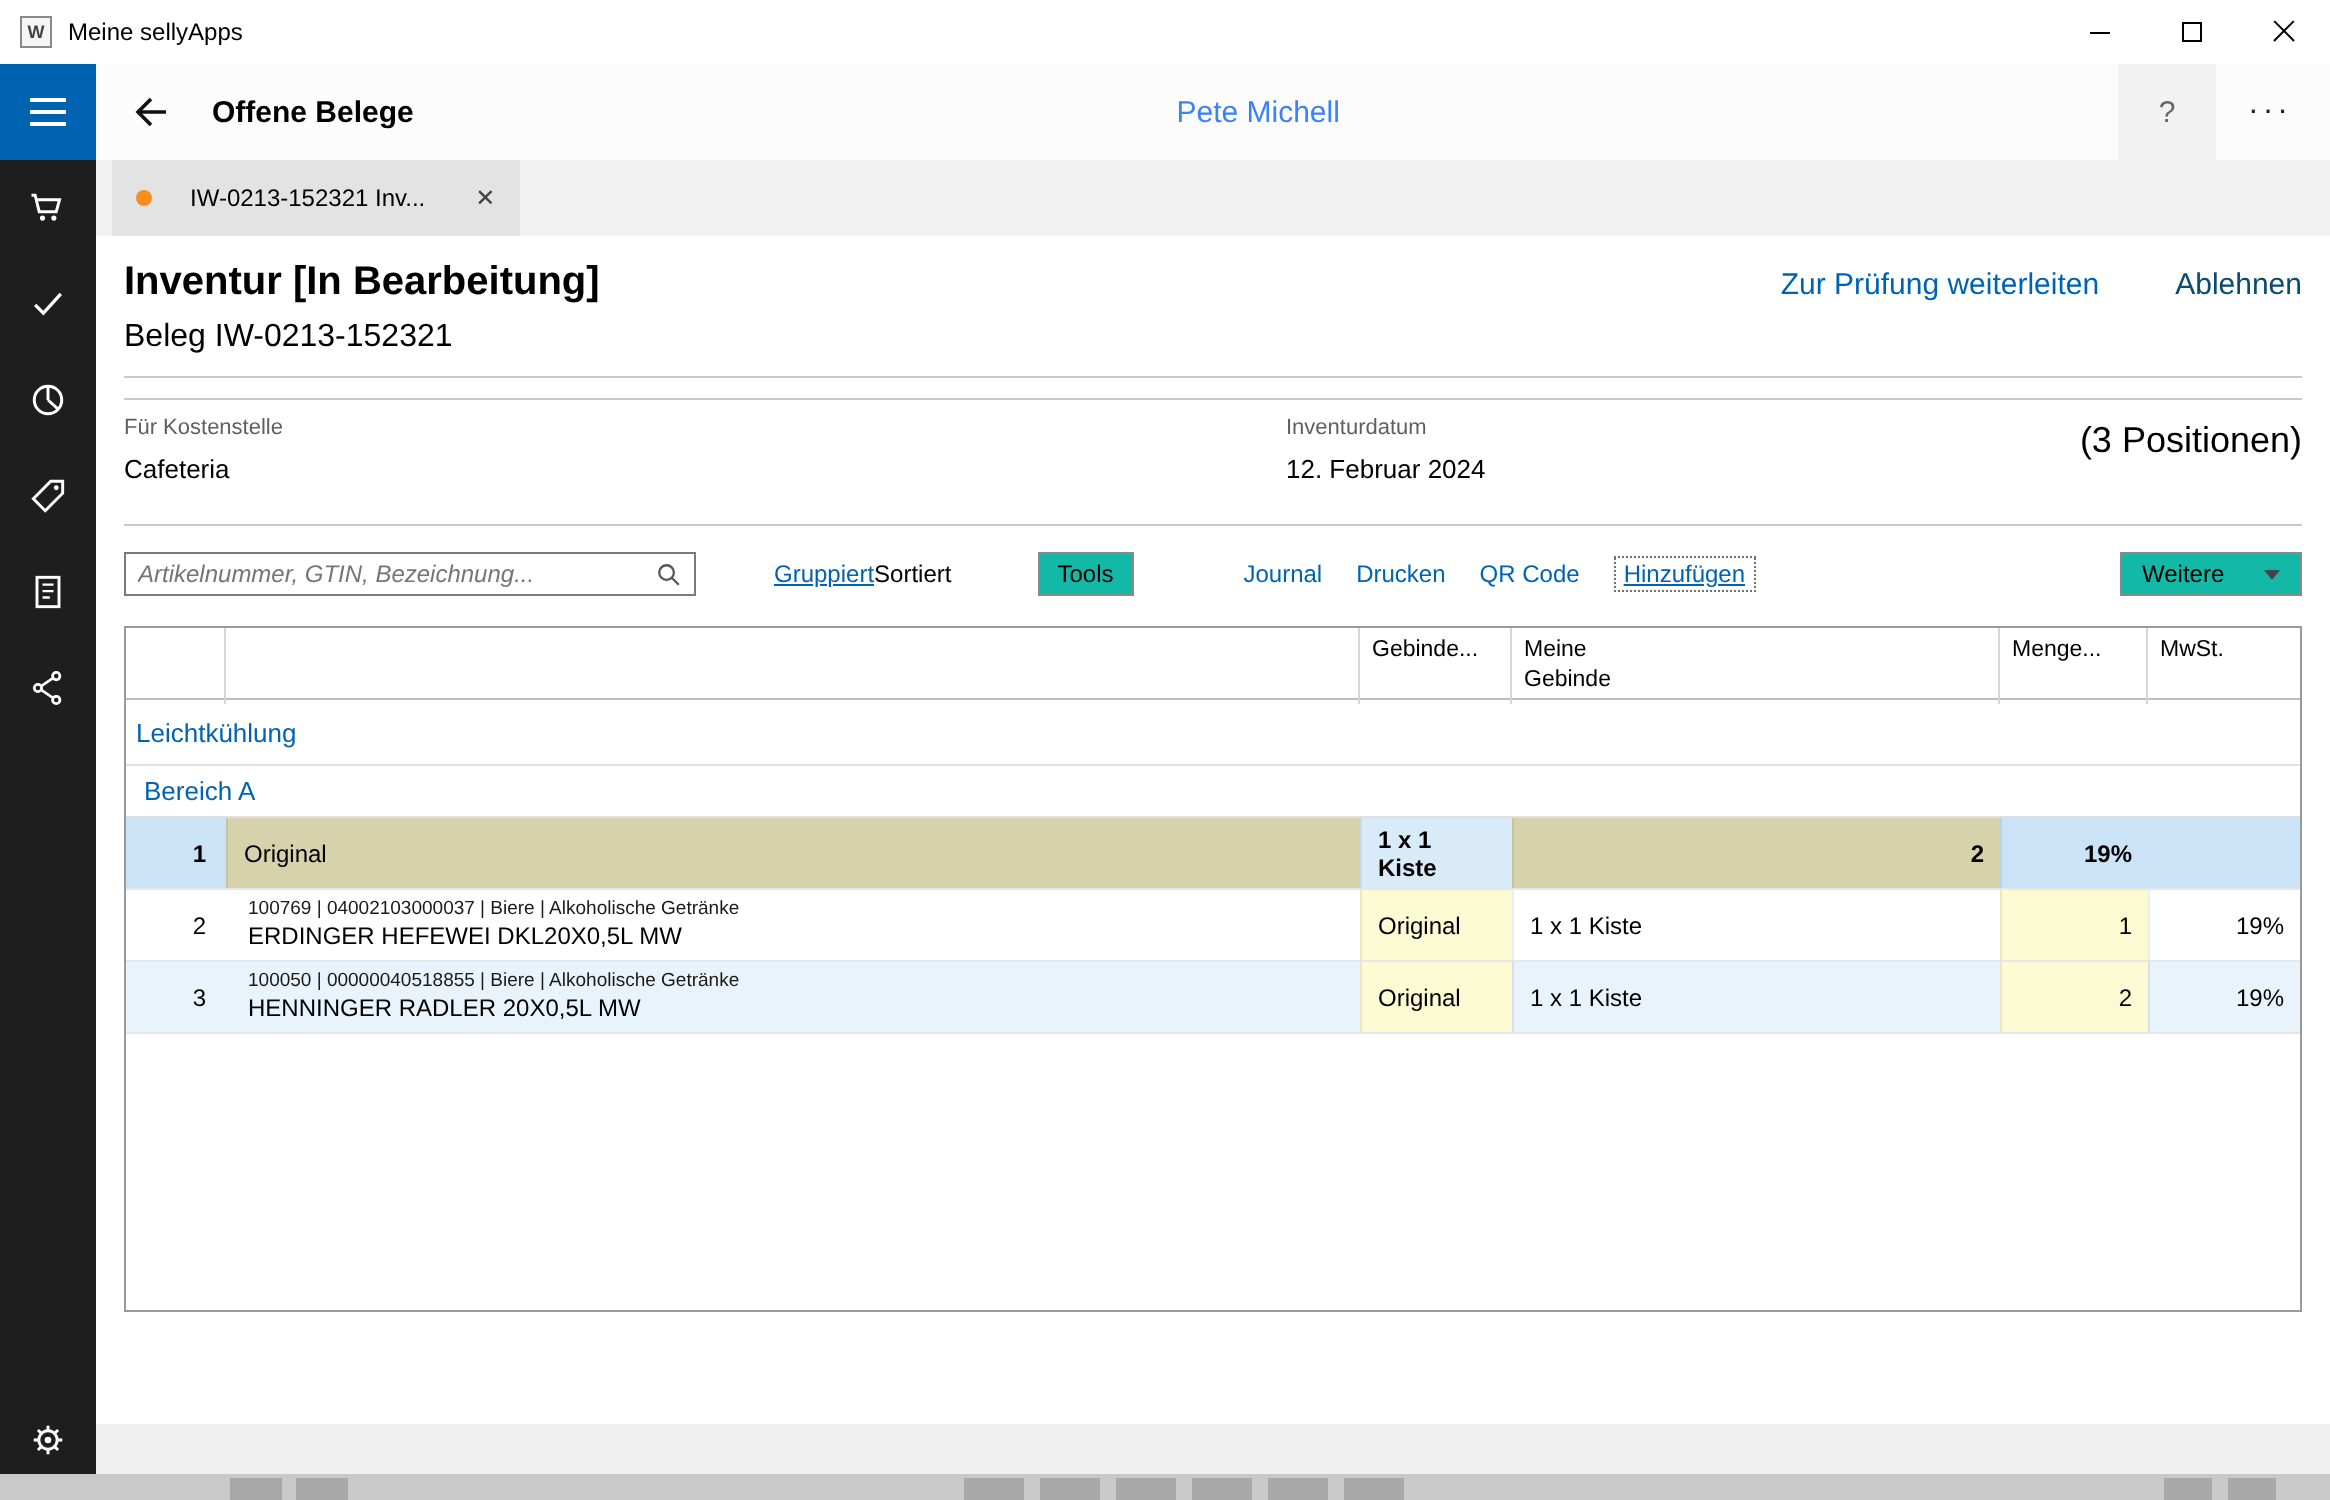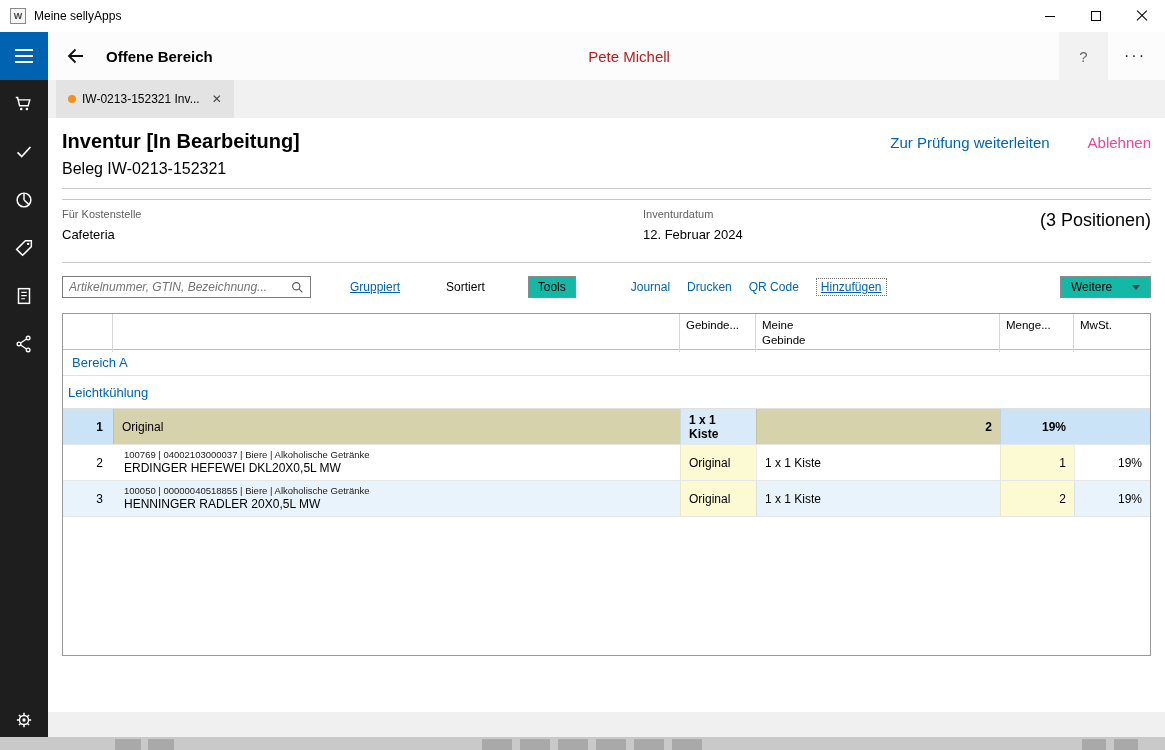--- a/index.html
+++ b/index.html
@@ -19,67 +19,67 @@
   .close-glyph:before, .close-glyph:after { content:""; position:absolute; left:-1px; top:5px; width:14px; height:1.2px; background:#000; }
   .close-glyph:before { transform:rotate(45deg); }
   .close-glyph:after { transform:rotate(-45deg); }
 
   
   .appbar { height:48px; background:#fcfcfc; display:flex; align-items:center; position:relative; }
   .hamburger { width:48px; height:48px; background:#0063b1; display:flex; flex-direction:column; align-items:center; justify-content:center; gap:4px; }
   .hamburger span { display:block; width:18px; height:2px; background:#fff; }
   .back-btn { margin-left:12px; width:32px; display:flex; align-items:center; justify-content:center; }
   .page-title { font-size:15px; font-weight:bold; margin-left:14px; }
-  .user-name { position:absolute; left:54%; transform:translateX(-50%); color:#b91c1c; font-size:15px; }
+  .user-name { position:absolute; left:54%; transform:translateX(-50%); color:#3b82f6; font-size:15px; }
   .help-btn { position:absolute; right:57px; top:0; width:49px; height:48px; background:#f2f2f2; display:flex;
               align-items:center; justify-content:center; font-size:15px; color:#666; }
   .more-btn { position:absolute; right:8px; top:0; width:44px; height:48px; display:flex; align-items:center;
               justify-content:center; font-size:16px; letter-spacing:2px; color:#222; }
 
   
   .body { display:flex; height:657px; }
   .sidebar { width:48px; background:#1e1e1e; display:flex; flex-direction:column; align-items:center; }
   .side-slot { width:48px; height:48px; display:flex; align-items:center; justify-content:center; }
   .side-spacer { flex:1; }
   .side-bottom { width:48px; height:34px; display:flex; align-items:center; justify-content:center; }
 
   .content { flex:1; display:flex; flex-direction:column; background:#fff; }
 
   
   .tabstrip { height:38px; background:#f1f1f1; display:flex; padding-left:8px; }
-  .tab { display:flex; align-items:center; gap:6px; background:#e3e3e3; padding:0 12px; font-size:12px; }
+  .tab { display:flex; align-items:center; gap:19px; background:#e3e3e3; padding:0 12px; font-size:12px; }
   .tab-dot { width:8px; height:8px; border-radius:50%; background:#f78f1e; }
   .tab-close { color:#444; font-size:12px; margin-left:6px; }
 
   
   .main { flex:1; padding:0 14px; overflow:hidden; }
   .doc-head { display:flex; align-items:flex-start; margin-top:12px; }
   .doc-title { font-size:20px; font-weight:bold; }
   .doc-actions { margin-left:auto; display:flex; gap:38px; font-size:15px; margin-top:4px; }
   .link-forward { color:#0063b1; cursor:pointer; }
-  .link-reject { color:#ec4899; }
+  .link-reject { color:#0c4a6e; }
   .doc-subtitle { font-size:16px; margin-top:7px; }
   .hr { height:1px; background:#c9c9c9; margin-top:10px; }
 
   .fields-row { display:flex; padding:8px 0 10px 0; }
   .fcol { display:flex; flex-direction:column; }
   .fcol .flabel { font-size:11px; color:#5f5f5f; }
   .fcol .fvalue { font-size:13px; color:#000; margin-top:7px; }
   .w290 { width:290px; } .w291 { width:291px; } .w581 { width:581px; }
   .positions { margin-left:auto; font-size:18px; margin-top:2px; text-align:right; }
 
   
   .toolbar { display:flex; align-items:center; margin-top:12px; font-size:12px; height:24px; }
-  .search-box { width:249px; height:22px; border:1px solid #7a7a7a; display:flex; align-items:center; padding:0 6px; background:#fff; }
+  .search-box { width:286px; height:22px; border:1px solid #7a7a7a; display:flex; align-items:center; padding:0 6px; background:#fff; }
   .search-box input { border:none; outline:none; flex:1; font-style:italic; font-size:12px; color:#555;
                       font-family:"Liberation Sans", sans-serif; background:transparent; }
   .tb-link { color:#0063b1; cursor:pointer; }
   .tb-plain { color:#000; }
   .grouped { margin-left:39px; text-decoration:underline; }
-  .sorted { margin-left:46px; }
+  .sorted { }
   .problems { margin-left:39px; }
   .btn { background:#14b8a6; border:1px solid #8a8a8a; font-size:12px; padding:3px 9px; color:#000; }
   .btn-tools { margin-left:43px; }
   .lnk-journal { margin-left:55px; }
   .lnk-print { margin-left:17px; }
   .lnk-qr { margin-left:17px; }
   .lnk-add { margin-left:17px; border:1px dotted #707070; padding:1px 4px;text-decoration:underline; }
   .btn-more { margin-left:auto; width:91px; display:flex; align-items:center; justify-content:space-between; padding:3px 10px; }
   .chev { width:0; height:0; border-left:4px solid transparent; border-right:4px solid transparent; border-top:5px solid #444; }
 
@@ -135,21 +135,21 @@
   <div class="hamburger">
     <span></span>
       <span></span>
       <span></span>
   </div>
   <div class="back-btn">
     <svg width="24" height="24" viewBox="0 0 24 24">
       <path d="M19 12H5M11.5 5.5 5 12l6.5 6.5" fill="none" stroke="#111" stroke-width="1.8"></path>
     </svg>
   </div>
-  <div class="page-title">Offene Bereich</div>
+  <div class="page-title">Offene Belege</div>
   <div class="user-name">Pete Michell</div>
   <div class="help-btn">?</div>
   <div class="more-btn">···</div>
 </div>
 
 <div class="body">
 
   <div class="sidebar">
     <div class="side-slot">
       <svg width="22" height="22" viewBox="0 0 24 24">
@@ -260,22 +260,22 @@
         <div class="tgrid thead">
           <div class="th"></div>
           <div class="th"></div>
           <div class="th">Gebinde...</div>
           <div class="th">Meine
 Gebinde</div>
           <div class="th">Menge...</div>
           <div class="th">MwSt.</div>
         </div>
 
+        <div class="group-row group-1">Leichtkühlung</div>
         <div class="group-row group-2">Bereich A</div>
-        <div class="group-row group-1">Leichtkühlung</div>
 
         <div class="tgrid row sel">
           <div class="c num">1</div>
           <div class="c gebinde cell-y">Original</div>
           <div class="c inhalt">1 x 1 Kiste</div>
           <div class="c menge cell-y">2</div>
           <div class="c mwst">19%</div>
         </div>
 
         <div class="tgrid row">

